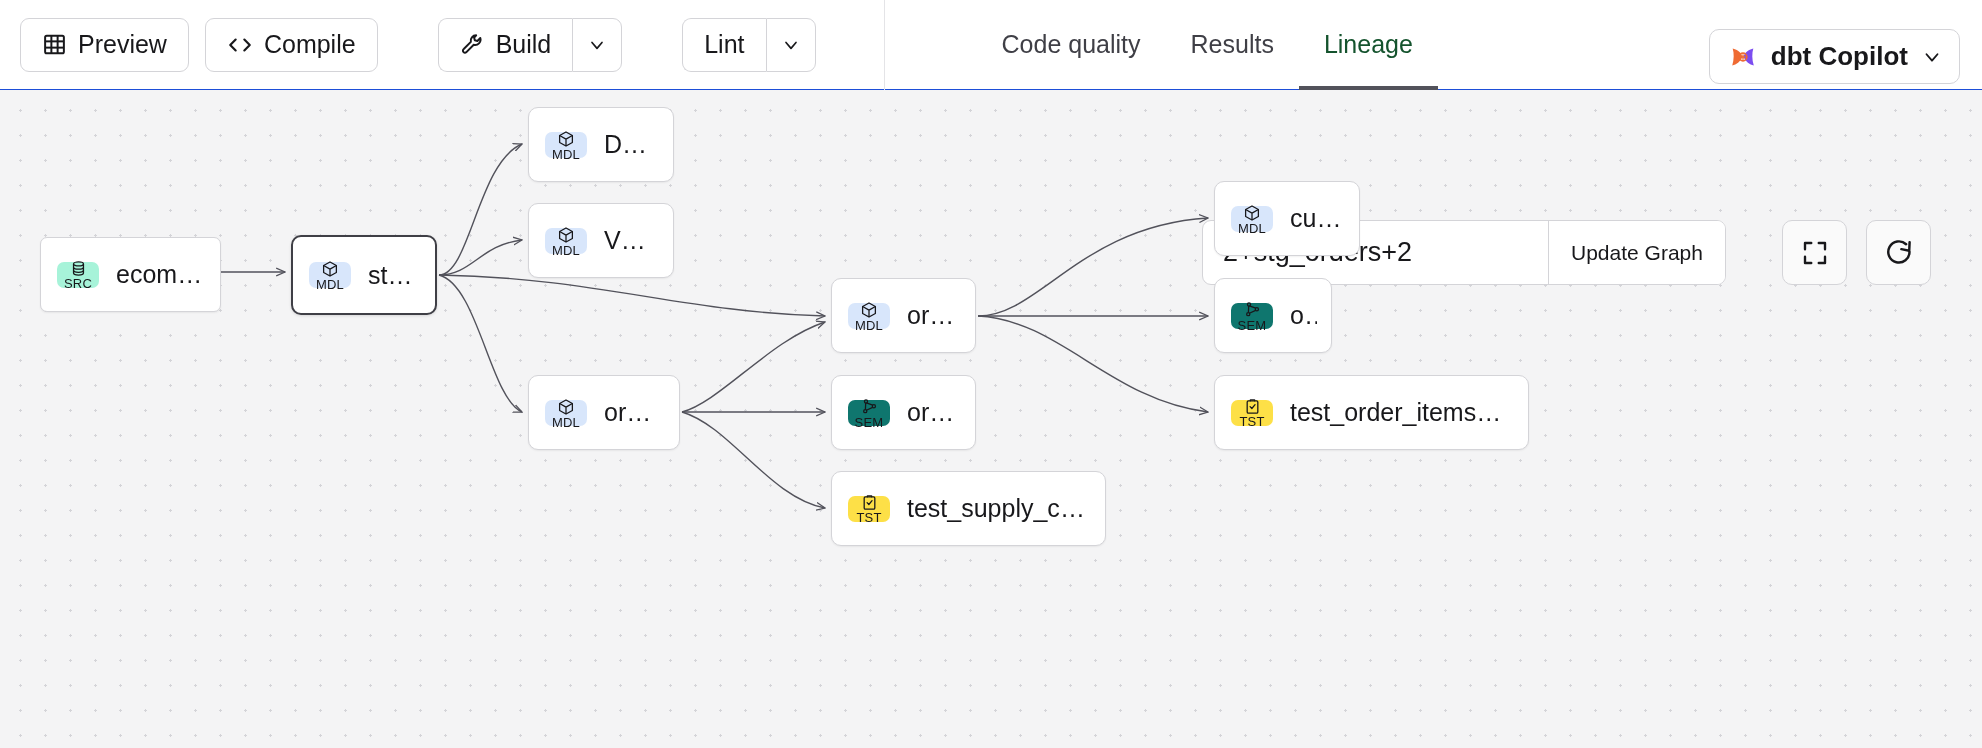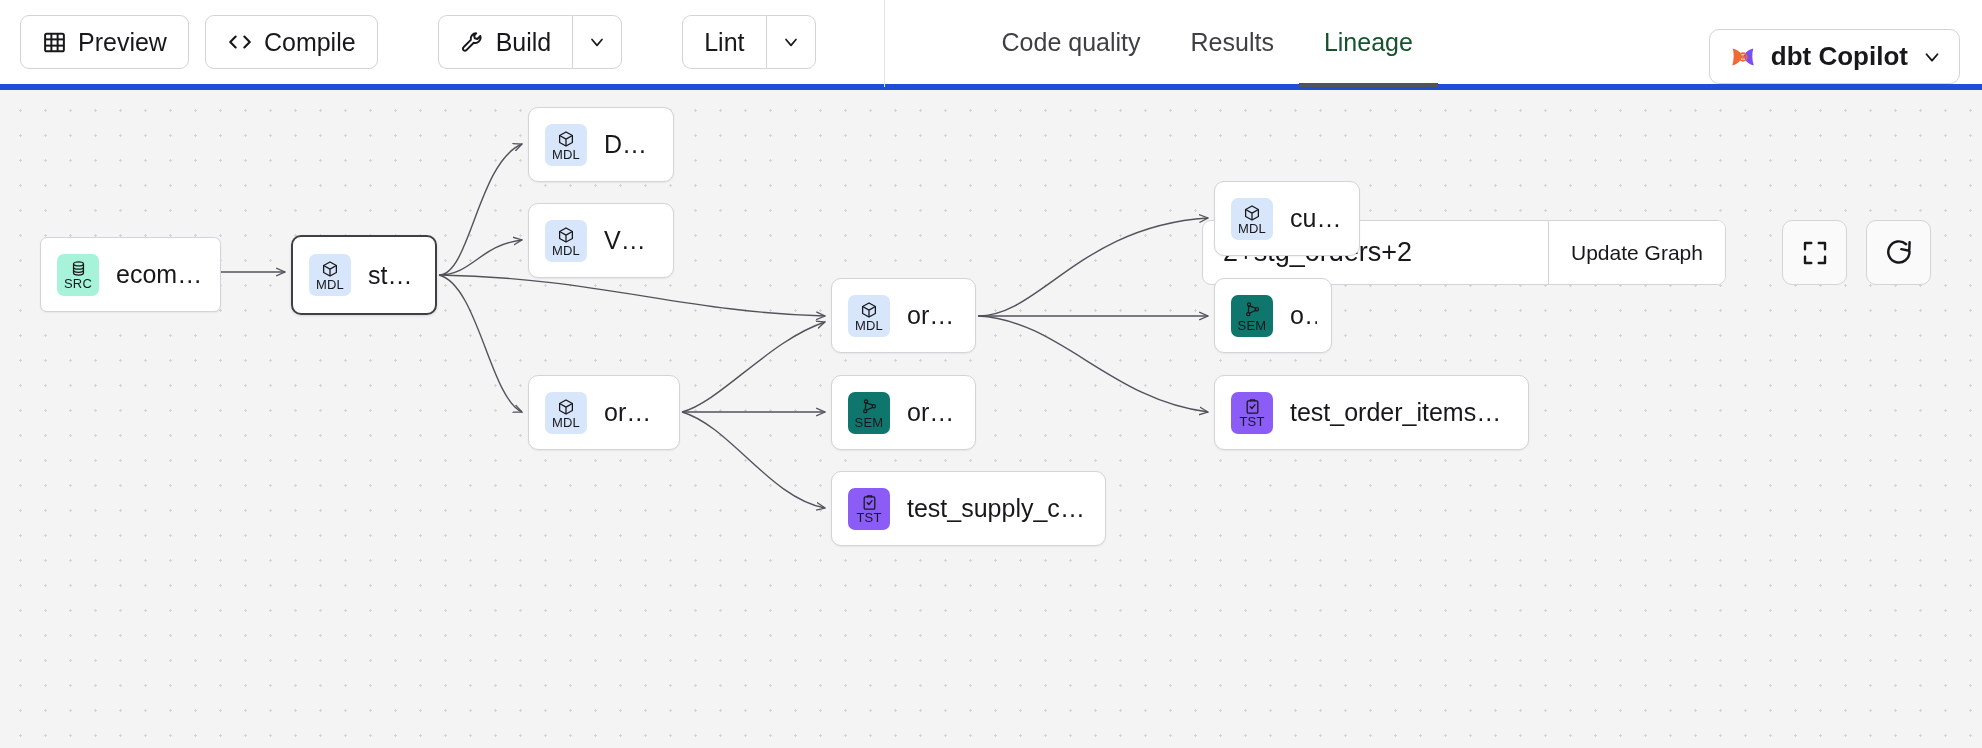--- a/index.html
+++ b/index.html
@@ -8,21 +8,21 @@
     font-family: "Liberation Sans", sans-serif;
     background: #ffffff;
     overflow: hidden;
   }
 
   
   .header {
     position: absolute; top: 0; left: 0;
     width: 1982px; height: 90px;
     background: #ffffff;
-    border-bottom: 6px solid #1d4ed8;
+    border-bottom: 1px solid #1d4ed8;
     display: flex; align-items: center; gap: 44px;
   }
 
   .toolbar-left {
     display: flex; align-items: center; gap: 16px;
     padding-left: 20px;
     height: 100%;
   }
 
   .divider-v {
@@ -164,39 +164,39 @@
     box-shadow: 0 1px 2px rgba(0,0,0,0.06);
     cursor: pointer;
     z-index: 5;
   }
   .node.selected {
     border: 2px solid #3f3f46;
     box-shadow: 0 1px 3px rgba(0,0,0,0.12);
   }
 
   .badge {
-    width: 42px; height: 42px;
+    width: 42px; height: 26px;
     border-radius: 7px;
     display: flex; flex-direction: column;
     align-items: center; justify-content: center;
     flex: 0 0 auto;
     margin-left: 16px;
     gap: 0px;
   }
   .badge-txt {
     font-size: 13px;
     letter-spacing: 0.2px;
     color: #18181b;
     line-height: 11px;
     margin-top: 1px;
   }
   .badge-src { background: #a7f3d9; }
   .badge-mdl { background: #d8e6fb; }
   .badge-sem { background: #0f766e; }
-  .badge-tst { background: #8b5cf6; }
+  .badge-tst { background: #fde047; }
 
   .node-label {
     font-size: 25px;
     color: #18181b;
     margin-left: 17px;
     margin-right: 14px;
     white-space: nowrap;
     overflow: hidden;
     text-overflow: ellipsis;
   }

